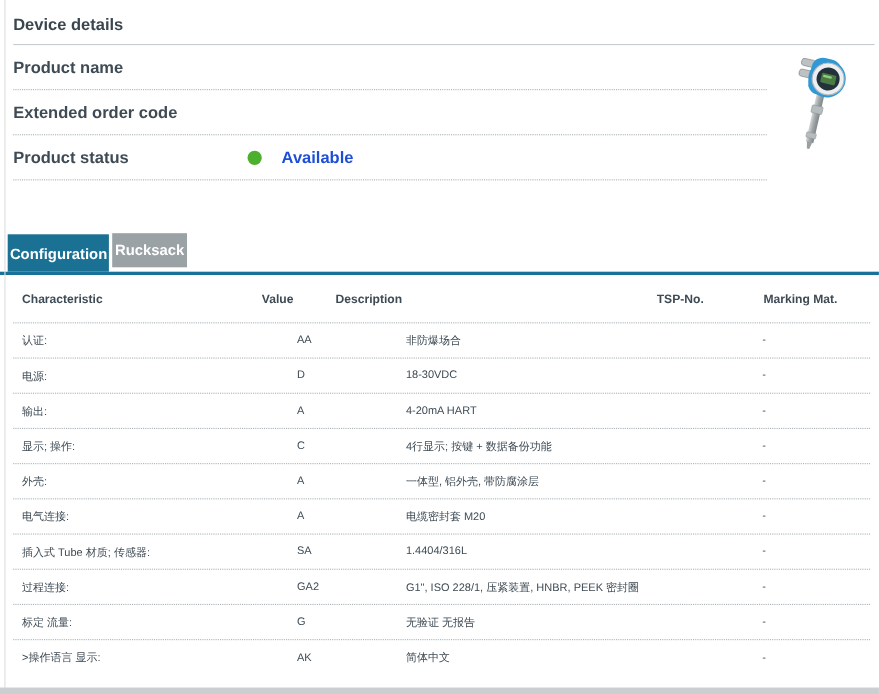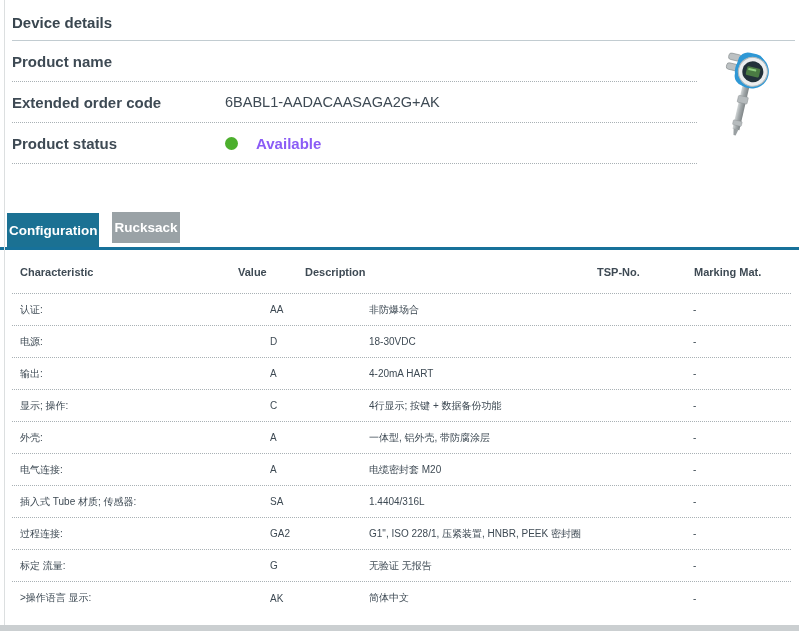--- a/index.html
+++ b/index.html
@@ -21,21 +21,21 @@
   .status-wrap { display:flex; align-items:center; }
   .status-dot { width:13px; height:13px; border-radius:50%; margin-right:18px; }
   .status-text { font-weight:bold; font-size:15px; }
 
   .product-image { position:absolute; top:4px; right:2px; width:88px; height:92px; background:#fff; }
 
   
   .tabs { display:flex; align-items:flex-end; margin-top:48px; padding-left:7px; border-bottom:3px solid #17719a; }
   .tab { color:#fff; font-weight:bold; font-size:13.5px; display:flex; align-items:center; padding:0 2px; cursor:default; }
   .tab.active { height:34px; }
-  .tab.inactive { height:31px; margin-left:13px; margin-bottom:4px; }
+  .tab.inactive { height:31px; margin-left:3px; margin-bottom:4px; }
 
   
   .cfg-table { padding:0 8px 0 12px; }
   .t-grid { display:grid; grid-template-columns:218px 67px 292px 97px 1fr; align-items:center; padding-left:8px; }
   .thead { height:44px; font-size:11px; font-weight:bold; border-bottom:1px dotted #a9b1b5; }
   .trow { height:32px; font-size:10px; border-bottom:1px dotted #a9b1b5;gap:32px; }
   .trow:last-child { border-bottom:none; }
   .cell { overflow:hidden; white-space:nowrap; padding-right:6px; }
 
   .hscrollbar { position:absolute; left:0; right:0; bottom:0; height:6px; background:#cbcfd1; }
@@ -49,27 +49,26 @@
   <section class="details">
     <h1 class="section-title">Device details</h1>
 
     <div class="info">
       <div class="info-rows">
         <div class="info-row">
           <div class="info-label">Product name</div>
         </div>
         <div class="info-row">
           <div class="info-label">Extended order code</div>
-          <div class="val-reg">6BABL1-AADACAASAGA2G+AK</div>
         </div>
         <div class="info-row">
           <div class="info-label">Product status</div>
           <div class="status-wrap">
             <span class="status-dot" style="background:#4caf2d;"></span>
-            <span class="status-text" style="color:#8b5cf6;">Available</span>
+            <span class="status-text" style="color:#1d4ed8;">Available</span>
           </div>
         </div>
       </div>
 
       <div class="product-image">
         <svg viewBox="0 0 88 92" width="88" height="92">
           <defs>
             <linearGradient id="steel" x1="0" y1="0" x2="1" y2="0">
               <stop offset="0" stop-color="#d2d6d7"></stop>
               <stop offset="0.45" stop-color="#a3a9ab"></stop>

